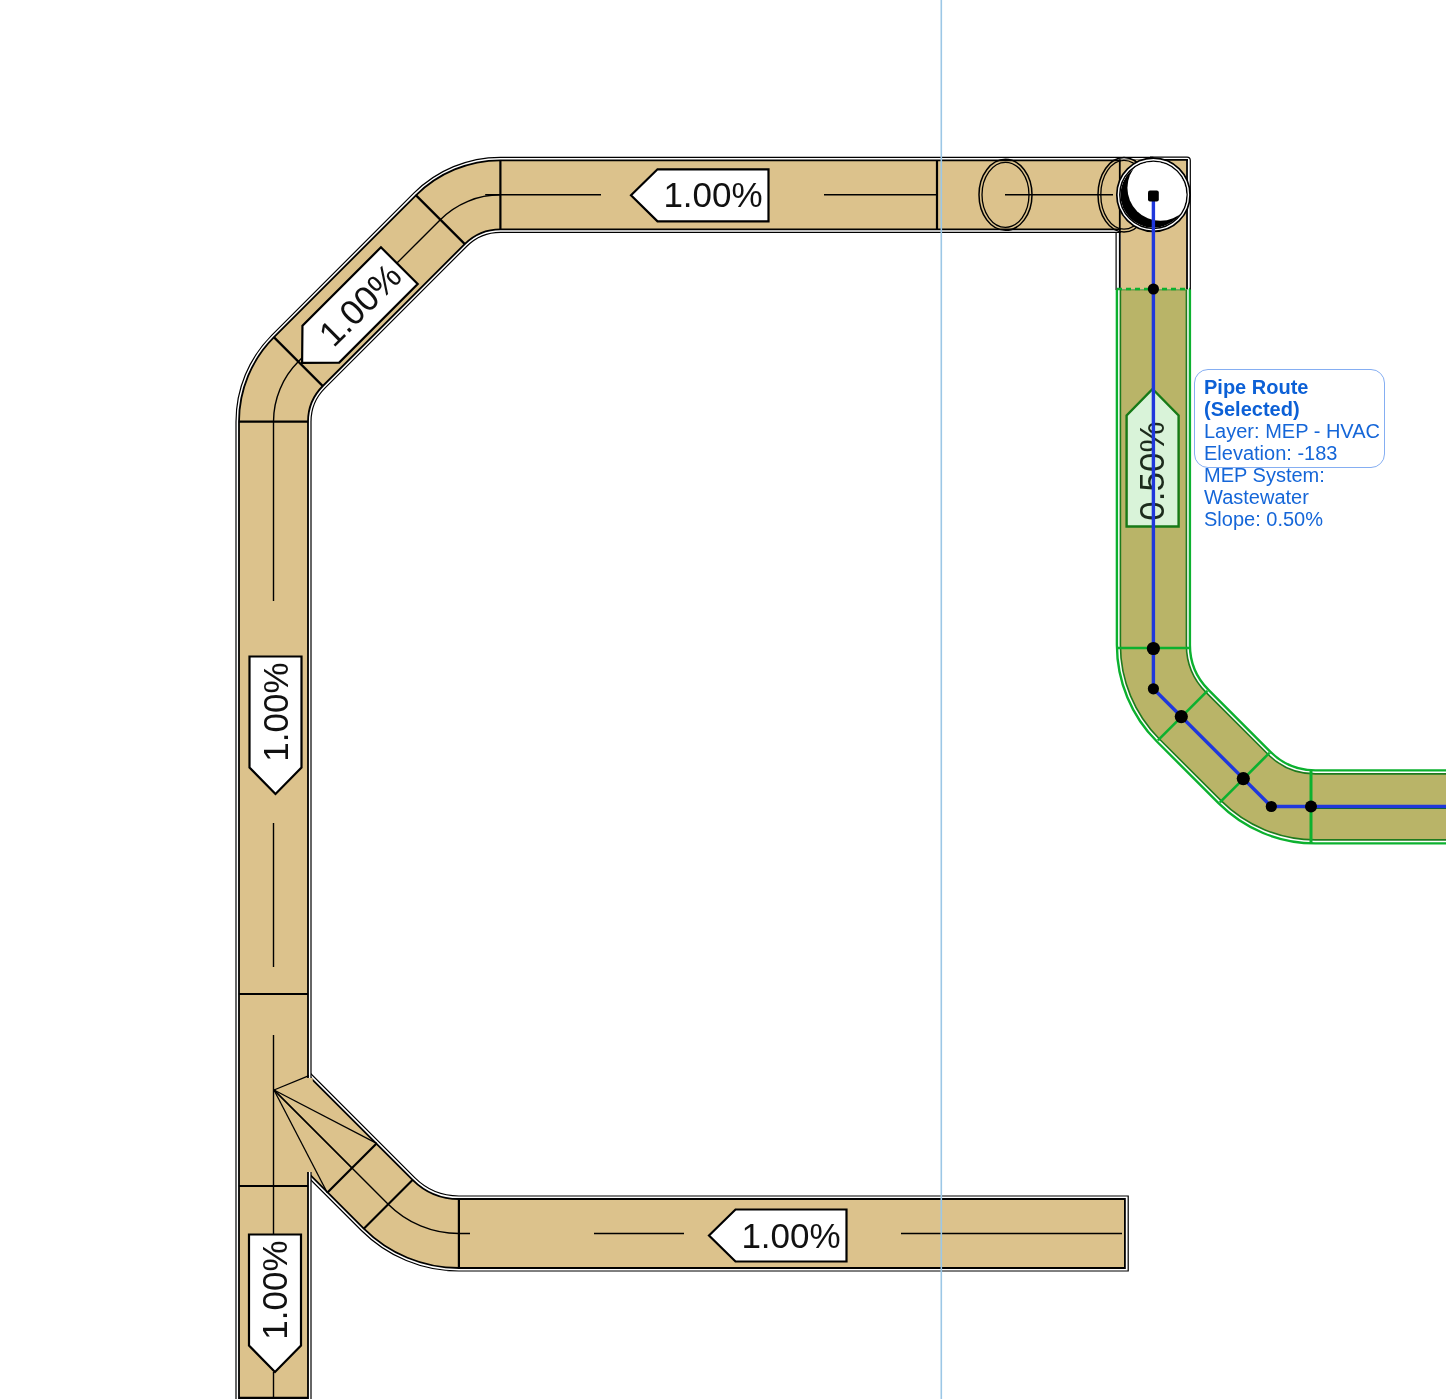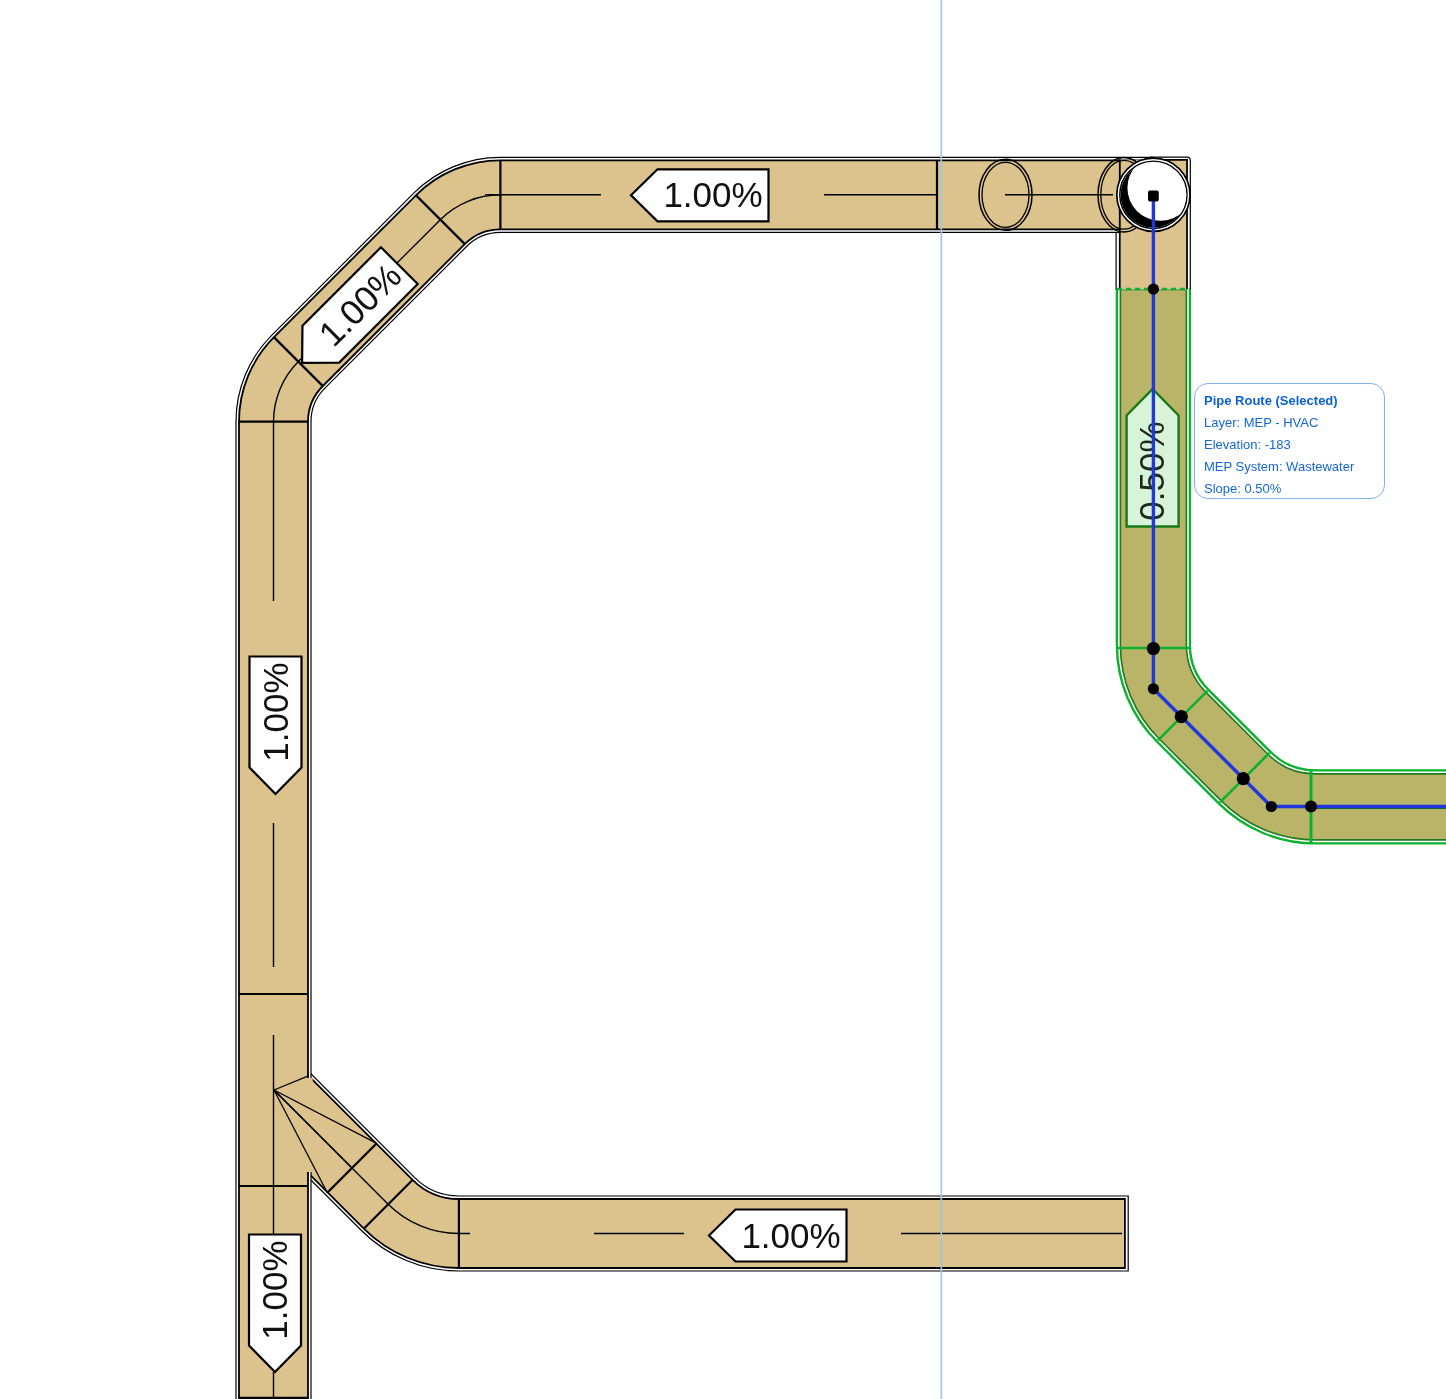--- a/index.html
+++ b/index.html
@@ -1,18 +1,18 @@
 <!DOCTYPE html>
 <html><head><meta charset="utf-8"><title>Pipe Plan</title>
 <style>
 html,body{margin:0;padding:0;background:#ffffff;}
 #stage{position:relative;width:1446px;height:1399px;overflow:hidden;font-family:"Liberation Sans",sans-serif;}
-#tip{position:absolute;left:1194px;top:383px;width:191px;height:116px;box-sizing:border-box;
+#tip{position:absolute;left:1194px;top:369px;width:191px;height:99px;box-sizing:border-box;
 border:1.6px solid #85aef2;border-radius:14px;background:#ffffff;padding:6px 0 0 9px;line-height:22px;
-font-size:13px;color:#1566d8;}
+font-size:20px;color:#1566d8;}
 #tip b{color:#0c60d6;font-weight:bold;}
 </style></head>
 <body>
 <div id="stage">
 <svg width="1446" height="1399" viewBox="0 0 1446 1399">
 <rect width="1446" height="1399" fill="#ffffff"></rect>
 <clipPath id="bclip">
         <rect x="307.2" y="1000" width="1200" height="399"></rect>
       </clipPath>
 

